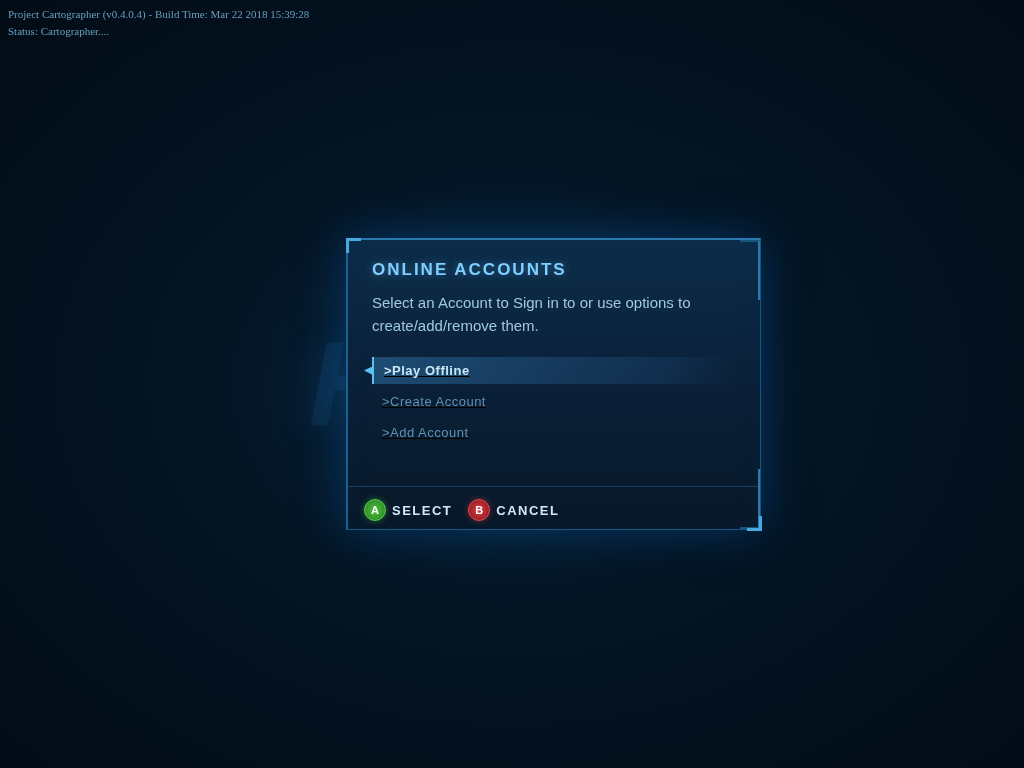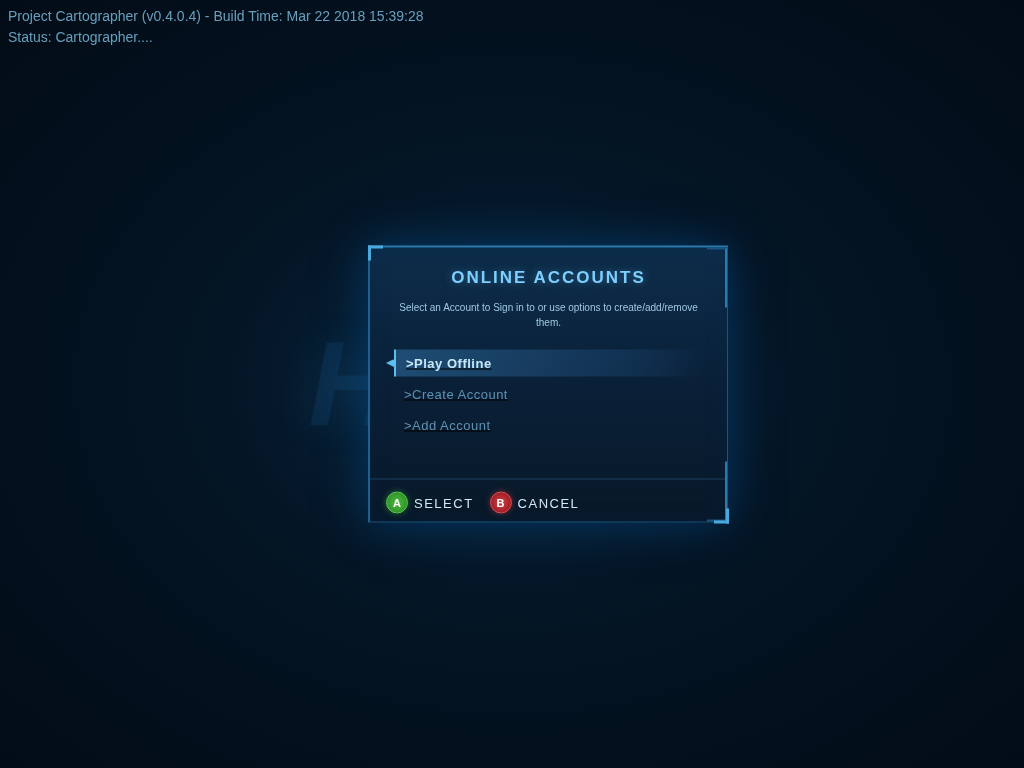--- a/index.html
+++ b/index.html
@@ -35,39 +35,38 @@
       user-select: none;
       text-shadow: 0 0 40px rgba(60, 150, 220, 0.15);
     }
 
     
     .status-bar {
       position: absolute;
       top: 6px;
       left: 8px;
       color: #7ab8d8;
-      font-size: 14px;
-      font-family: Liberation Sans, sans-serif;
+      font-size: 11px;
+      font-family: Liberation Serif, serif;
       line-height: 1.5;
       opacity: 0.85;
     }
 
     
     .dialog {
       position: absolute;
       top: 50%;
       left: 50%;
       transform: translate(-40%, -50%);
-      width: 360px;
+      width: 415px;
       background: linear-gradient(180deg, #0d2d4a 0%, #0a2038 50%, #081828 100%);
       border: 1px solid #1a5580;
       border-top: 2px solid #2a7ab0;
       border-left: 2px solid #1e6090;
       box-shadow: 0 0 40px rgba(0, 80, 150, 0.5), inset 0 0 20px rgba(0, 40, 80, 0.3);
-      text-align: center;
     }
 
     
     .dialog::before {
       content: '';
       position: absolute;
       top: -2px;
       left: -2px;
       width: 12px;
       height: 12px;
@@ -95,21 +94,21 @@
       font-size: 17px;
       font-weight: bold;
       letter-spacing: 2px;
       text-transform: uppercase;
       margin-bottom: 12px;
       text-shadow: 0 0 10px rgba(100, 200, 255, 0.4);
     }
 
     .dialog-description {
       color: #a0c8e0;
-      font-size: 10px;
+      font-size: 15px;
       line-height: 1.5;
       margin-bottom: 20px;
     }
 
     
     .menu-list {
       margin-bottom: 24px;
       text-decoration: underline;
     }
 
@@ -187,21 +186,21 @@
 
     .btn-circle.b {
       background: radial-gradient(circle, #d04040 0%, #901020 100%);
       border: 1px solid #e05050;
       box-shadow: 0 0 6px rgba(200, 60, 60, 0.5);
     }
 
     .btn-label {
       color: #d0e8f8;
       font-size: 13px;
-      font-weight: normal;
+      font-weight: bold;
       letter-spacing: 1.5px;
       text-transform: uppercase;
     }
 
     
     .corner-br {
       position: absolute;
       bottom: 0;
       right: 0;
       width: 20px;

